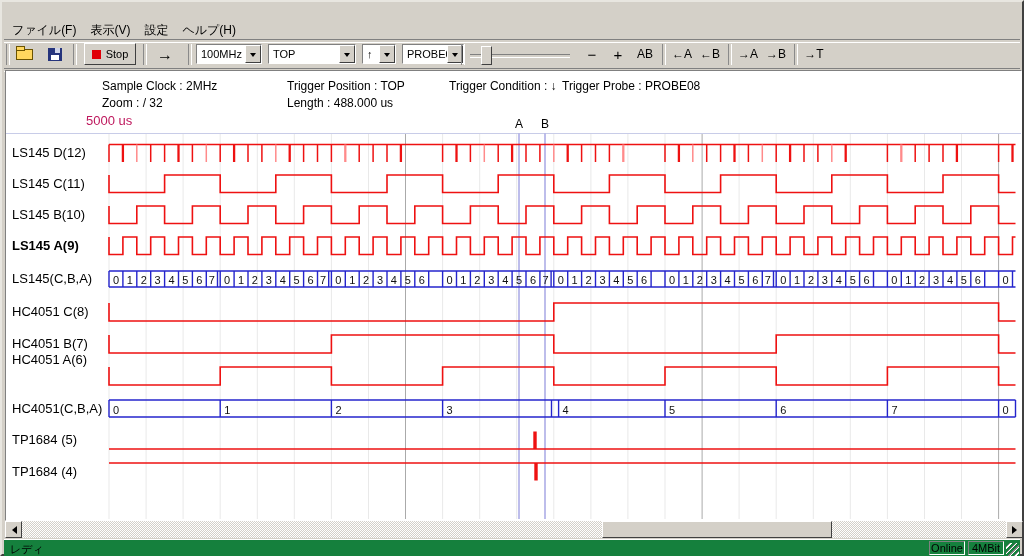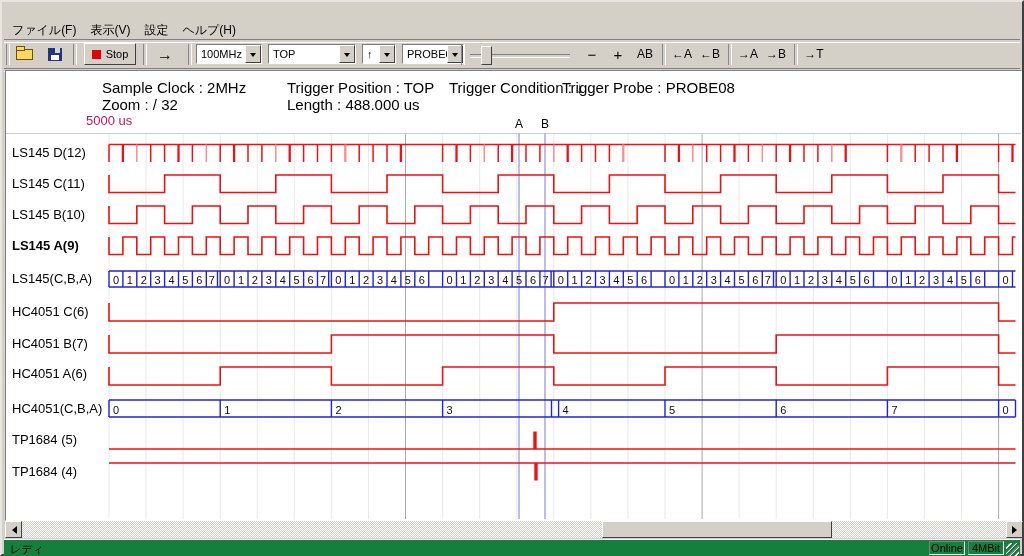--- a/index.html
+++ b/index.html
@@ -41,21 +41,21 @@
   .combo .val{position:absolute;left:4px;top:3px;font-size:11px;color:#000;white-space:nowrap;}
   .combo .drop{position:absolute;right:0;top:0;bottom:0;width:16px;background:#d4d0c8;
     border:1px solid;border-color:#fff #404040 #404040 #fff;box-sizing:border-box;display:flex;align-items:center;justify-content:center;}
   .tri-down{width:0;height:0;border:3.5px solid transparent;border-top:4px solid #000;margin-top:4px;}
   .slider-track{position:absolute;left:466px;top:13px;width:100px;height:2px;border-top:1px solid #808080;border-bottom:1px solid #fff;}
   .slider-thumb{position:absolute;left:477px;top:5px;width:9px;height:17px;background:#d4d0c8;
     border:1px solid;border-color:#fff #404040 #404040 #fff;}
   
   .client{position:absolute;left:3px;top:68px;width:1017px;height:451px;background:#fff;
     border:1px solid;border-color:#808080 #fff #fff #808080;box-sizing:border-box;overflow:hidden;}
-  .info-text{position:absolute;font-size:15px;color:#000;white-space:nowrap;}
+  .info-text{position:absolute;font-size:12px;color:#000;white-space:nowrap;}
   .scale-label{position:absolute;left:80px;top:42px;font-size:13px;color:#be185d;}
   .cursor-label{position:absolute;top:46px;width:14px;text-align:center;font-size:12px;color:#000;}
   .ch-label{position:absolute;left:6px;height:16px;line-height:16px;font-size:13px;color:#000;white-space:nowrap;}
   #wave-svg{position:absolute;left:-4px;top:-69px;}
   
   .hscroll{position:absolute;left:3px;top:519px;width:1018px;height:17px;
     background-color:#fff;background-image:linear-gradient(45deg,#d4d0c8 25%,transparent 25%,transparent 75%,#d4d0c8 75%),
     linear-gradient(45deg,#d4d0c8 25%,transparent 25%,transparent 75%,#d4d0c8 75%);
     background-size:2px 2px;background-position:0 0,1px 1px;}
   .sb-btn{position:absolute;top:0;width:17px;height:17px;background:#d4d0c8;
@@ -160,23 +160,23 @@
     <span class="scale-label">5000 us</span>
     <span class="cursor-label" style="left:506px;">A</span>
     <span class="cursor-label" style="left:532px;">B</span>
 
     <div id="channel-labels">
         <div class="ch-label" style="top: 74px;">LS145 D(12)</div>
         <div class="ch-label" style="top: 105px;">LS145 C(11)</div>
         <div class="ch-label" style="top: 136px;">LS145 B(10)</div>
         <div class="ch-label" style="top: 167px; font-weight: bold;">LS145 A(9)</div>
         <div class="ch-label" style="top: 200px;">LS145(C,B,A)</div>
-        <div class="ch-label" style="top: 233px;">HC4051 C(6)</div>
+        <div class="ch-label" style="top: 233px;">HC4051 C(8)</div>
         <div class="ch-label" style="top: 265px;">HC4051 B(7)</div>
-        <div class="ch-label" style="top: 295px;">HC4051 A(6)</div>
+        <div class="ch-label" style="top: 281px;">HC4051 A(6)</div>
         <div class="ch-label" style="top: 330px;">HC4051(C,B,A)</div>
         <div class="ch-label" style="top: 361px;">TP1684 (5)</div>
         <div class="ch-label" style="top: 393px;">TP1684 (4)</div>
       </div>
     <svg id="wave-svg" width="1024" height="556">
         <line x1="107" y1="131.5" x2="107" y2="517" stroke="#e9e9e9" stroke-width="1"></line>
         <line x1="144.1" y1="131.5" x2="144.1" y2="517" stroke="#e9e9e9" stroke-width="1"></line>
         <line x1="181.1" y1="131.5" x2="181.1" y2="517" stroke="#e9e9e9" stroke-width="1"></line>
         <line x1="218.2" y1="131.5" x2="218.2" y2="517" stroke="#e9e9e9" stroke-width="1"></line>
         <line x1="255.3" y1="131.5" x2="255.3" y2="517" stroke="#e9e9e9" stroke-width="1"></line>

